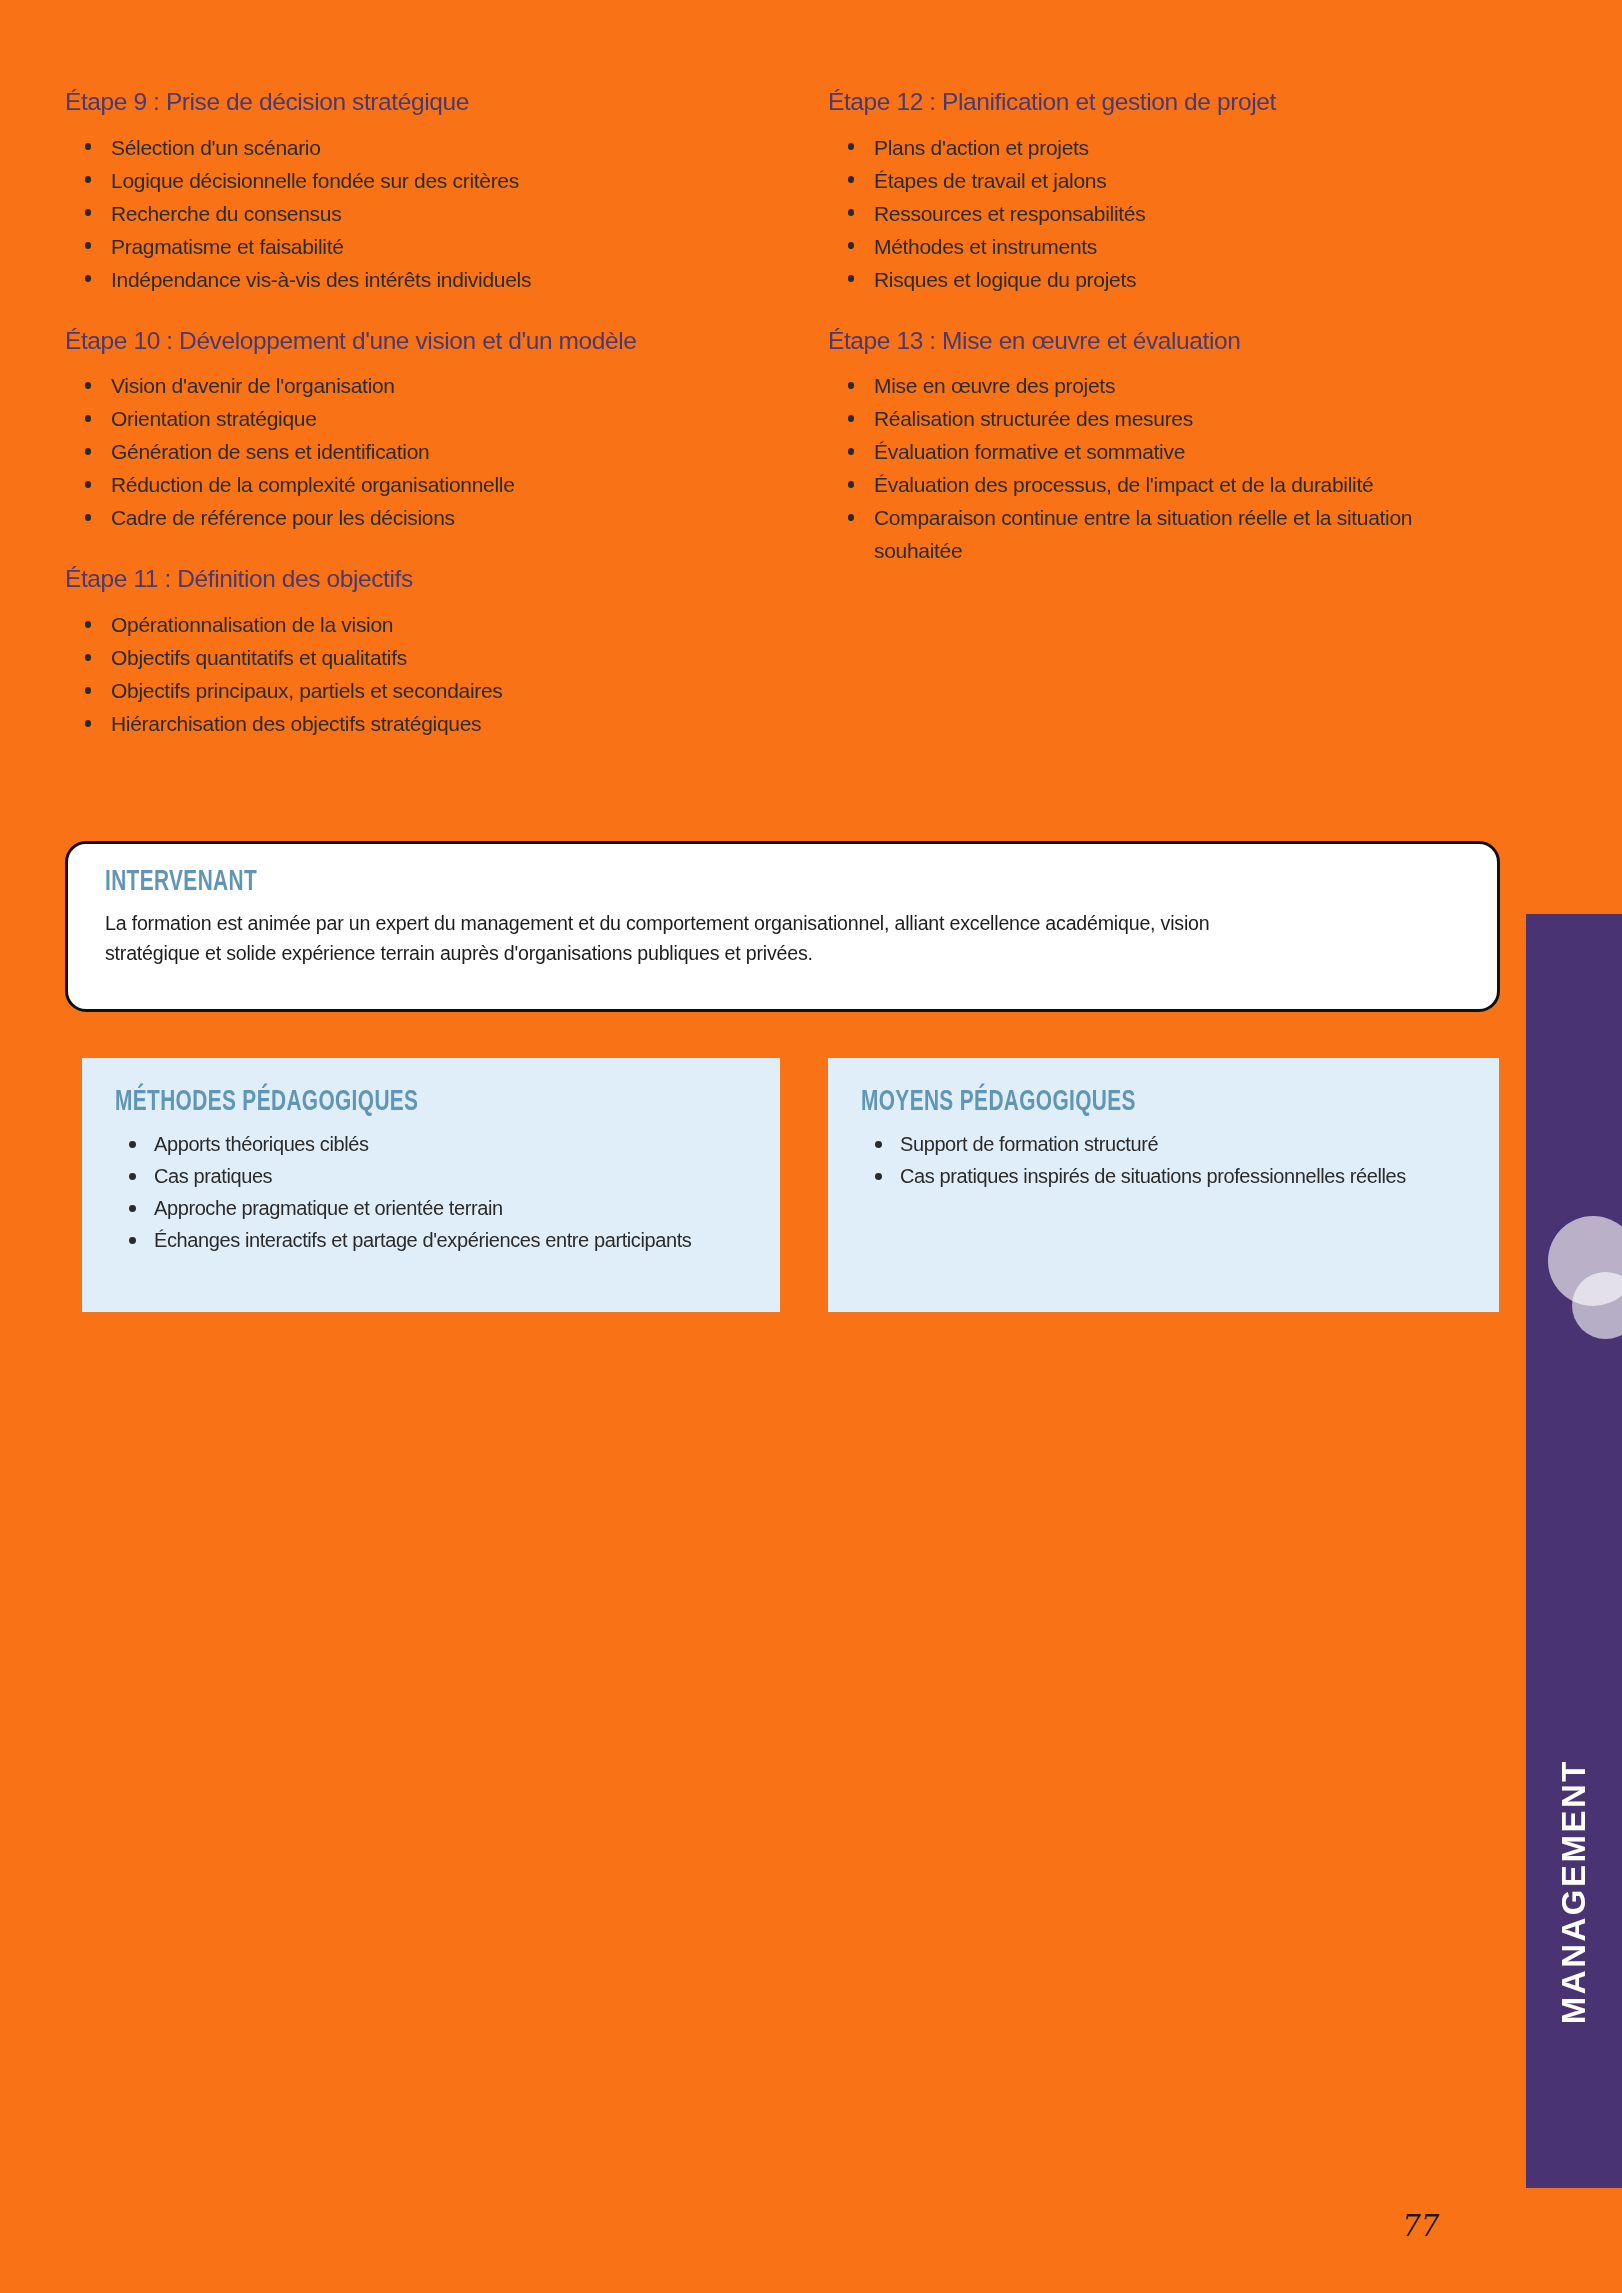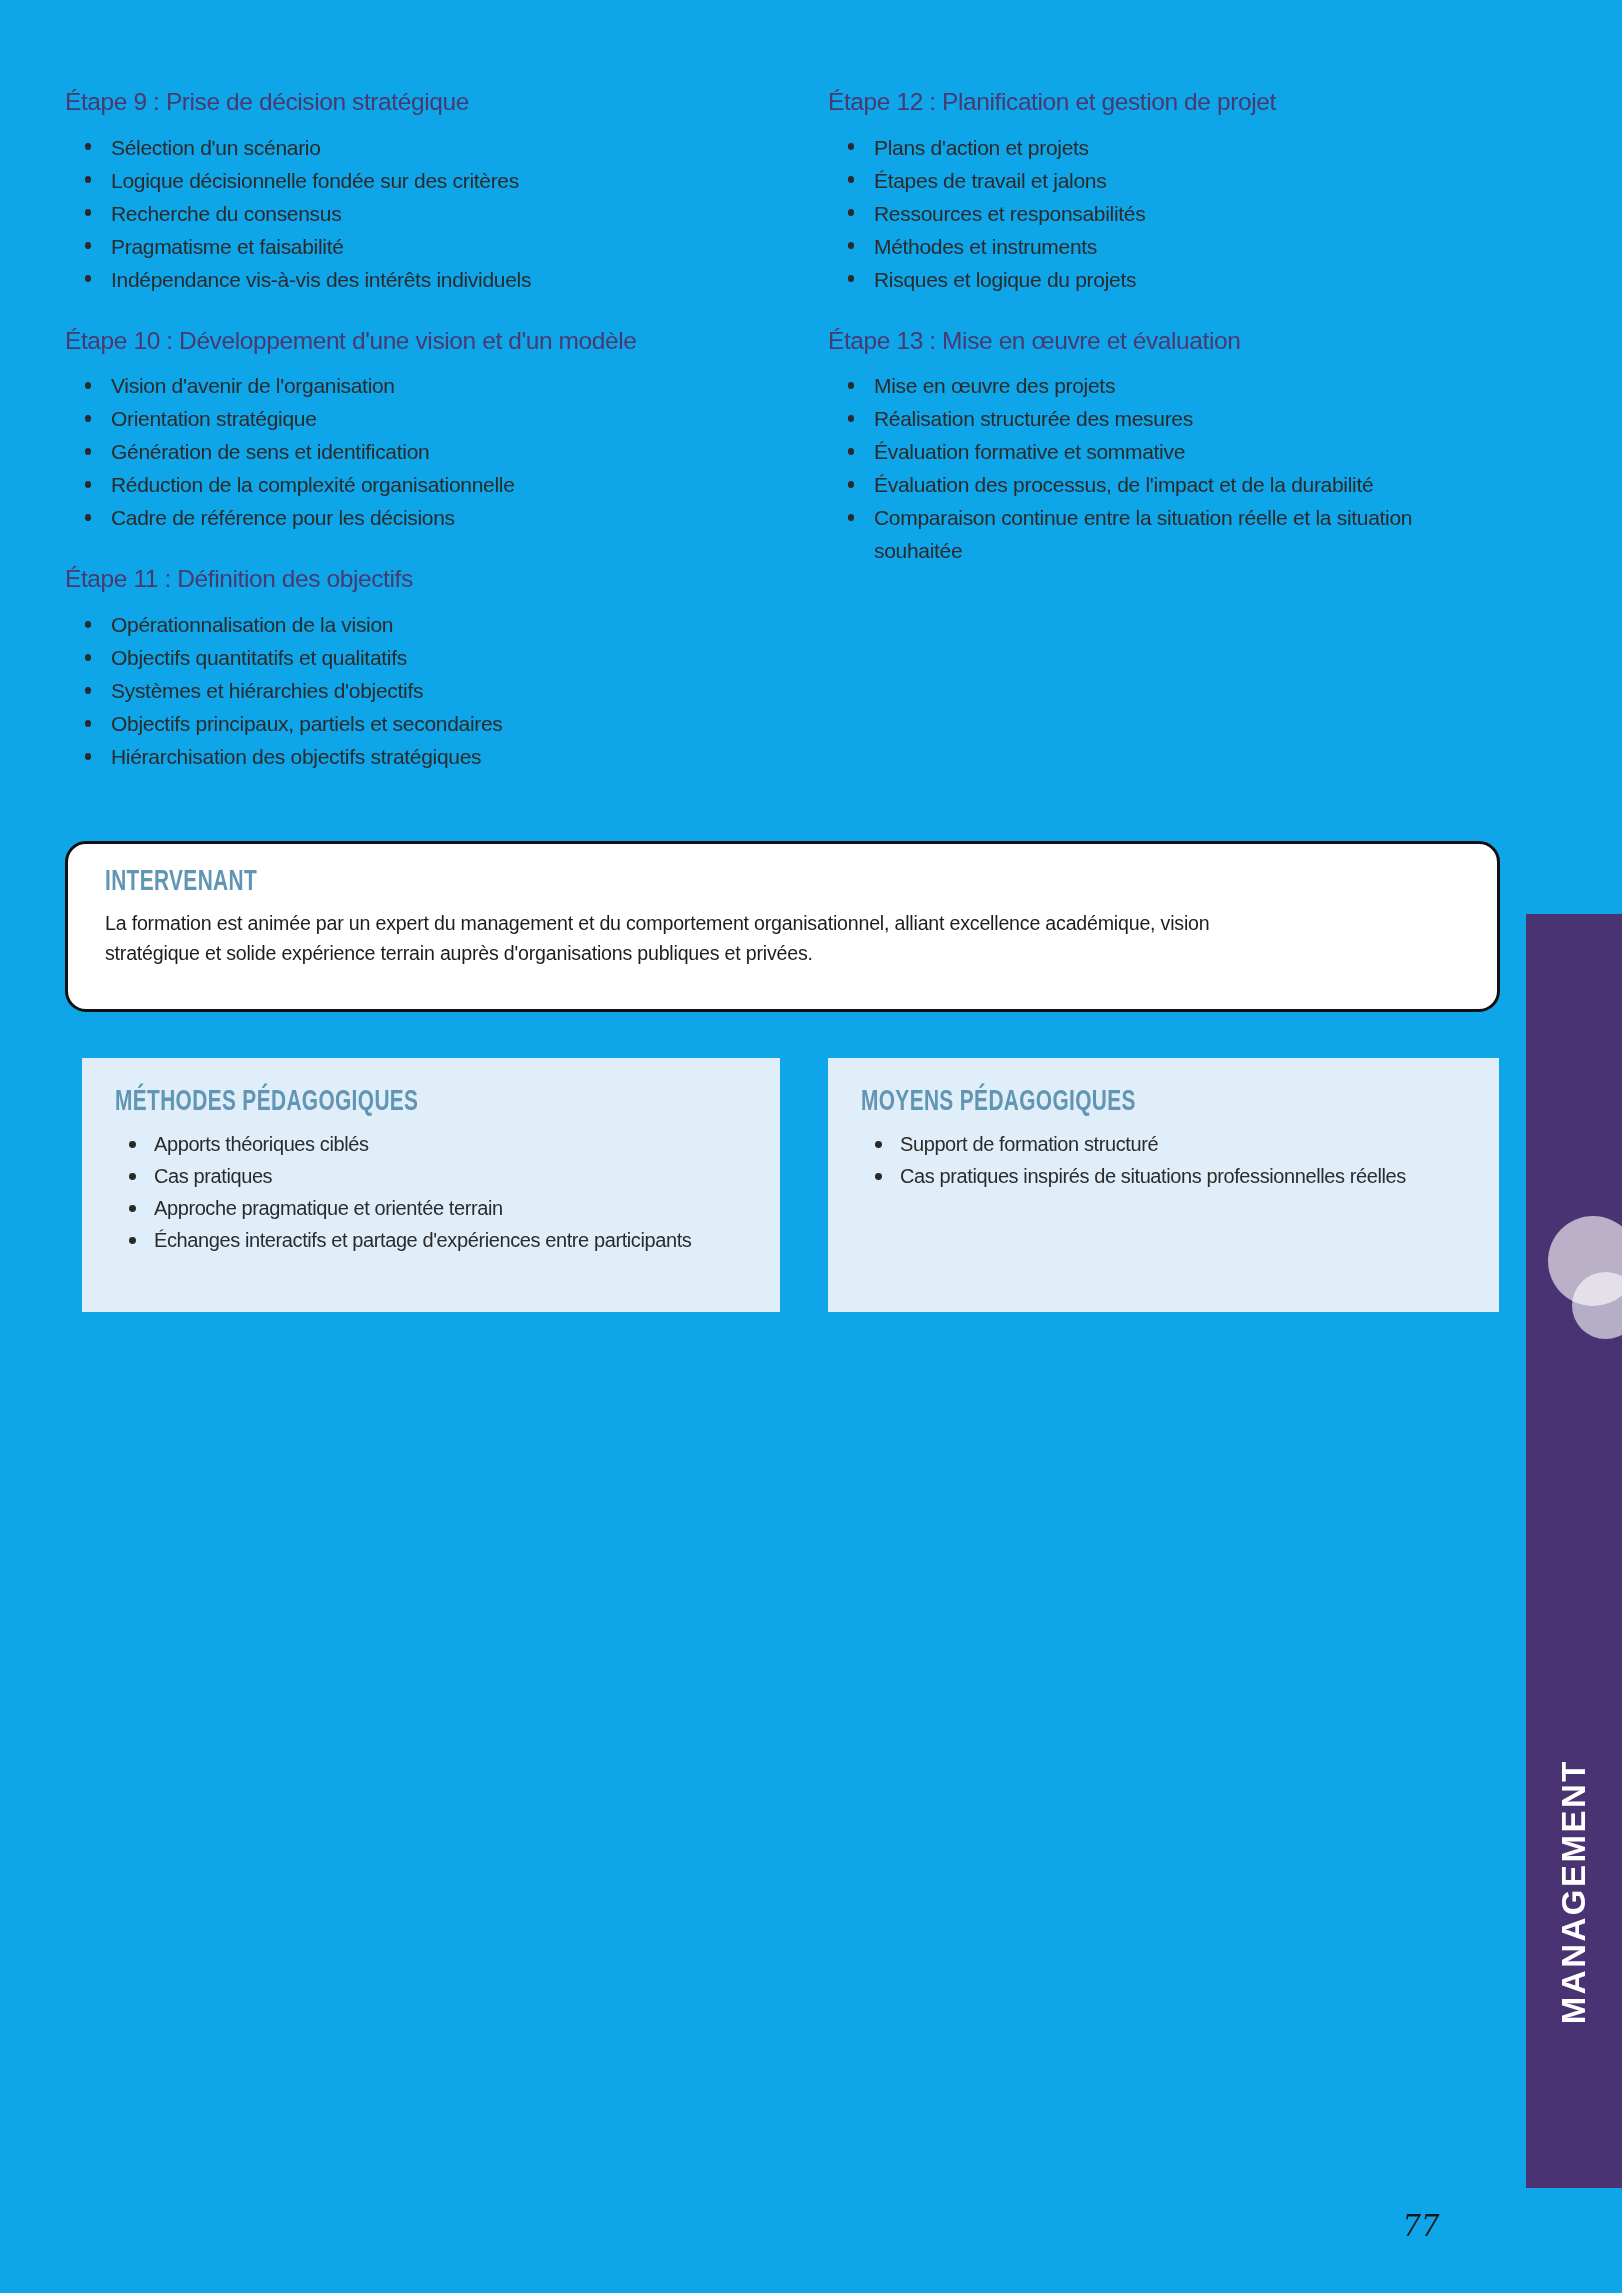--- a/index.html
+++ b/index.html
@@ -1,17 +1,17 @@
 <!DOCTYPE html>
 <html><head>
 <meta charset="utf-8">
 <style>
   html,body { margin:0; padding:0; background:#ffffff; }
   .page {
-    position:relative; width:1622px; height:2294px; background:#0ea5e9;
+    position:relative; width:1622px; height:2294px; background:#f97316;
     font-family:"Liberation Sans", sans-serif; color:#2b2b2b; overflow:hidden;
     letter-spacing:-0.2px;
   }
 
   
   .etape-col { position:absolute; top:86px; }
   .col-left  { left:65px;  width:549px; }
   .col-right { left:828px; width:667px; }
   .etape-section { margin:0 0 29px 0; }
   .etape-title {
@@ -106,21 +106,20 @@
         <li>Génération de sens et identification</li>
         <li>Réduction de la complexité organisationnelle</li>
         <li>Cadre de référence pour les décisions</li>
       </ul>
     </section>
     <section class="etape-section">
       <h2 class="etape-title">Étape 11 : Définition des objectifs</h2>
       <ul class="bullet-list">
         <li>Opérationnalisation de la vision</li>
         <li>Objectifs quantitatifs et qualitatifs</li>
-        <li>Systèmes et hiérarchies d'objectifs</li>
         <li>Objectifs principaux, partiels et secondaires</li>
         <li>Hiérarchisation des objectifs stratégiques</li>
       </ul>
     </section>
   </div>
 
   <div class="etape-col col-right">
     <section class="etape-section">
       <h2 class="etape-title">Étape 12 : Planification et gestion de projet</h2>
       <ul class="bullet-list">

